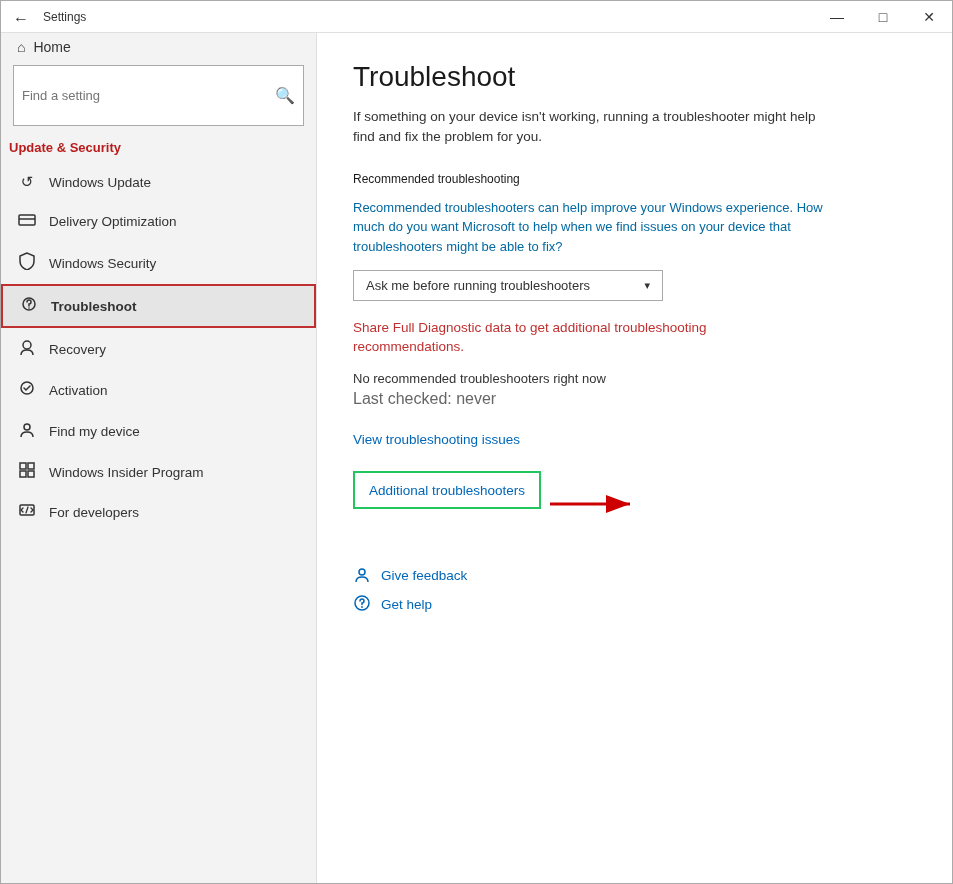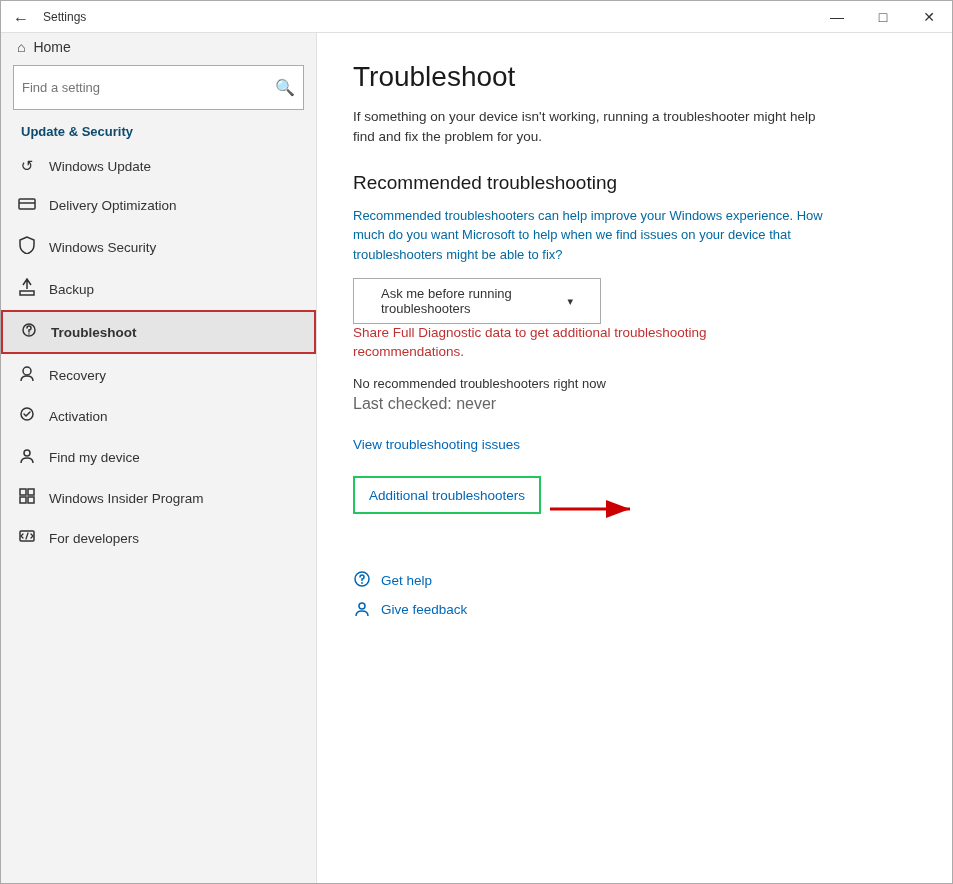--- a/index.html
+++ b/index.html
@@ -91,36 +91,36 @@
       text-align: left;
       font-size: 14px;
       color: #333;
     }
     .search-box {
       margin: 4px 12px 8px 12px;
       display: flex;
       align-items: center;
       border: 1px solid #aaa;
       background: #fff;
-      padding: 12px 8px;
+      padding: 20px 8px;
       gap: 6px;
     }
     .search-box input {
       border: none;
       outline: none;
       font-size: 13px;
       flex: 1;
       background: transparent;
       color: #555;
     }
     .section-title {
       font-size: 13px;
       font-weight: 700;
-      color: #0c4a6e;
-      padding: 6px 16px 8px 20px;
+      color: #b91c1c;
+      padding: 6px 16px 8px 8px;
     }
     .nav-item {
       display: flex;
       align-items: center;
       gap: 12px;
       padding: 10px 16px;
       cursor: pointer;
       font-size: 13.5px;
       color: #333;
       position: relative;
@@ -148,43 +148,44 @@
       margin-bottom: 14px;
     }
     .page-desc {
       font-size: 13.5px;
       color: #333;
       line-height: 1.5;
       margin-bottom: 24px;
       max-width: 480px;
     }
     .section-heading {
-      font-size: 19px;
+      font-size: 12px;
       font-weight: 400;
       color: #1a1a1a;
       margin-bottom: 12px;
     }
     .section-desc {
       font-size: 13px;
       color: #0369a1;
       line-height: 1.5;
       margin-bottom: 14px;
       max-width: 480px;
     }
     .dropdown-select {
       display: flex;
       align-items: center;
       justify-content: space-between;
       border: 1px solid #aaa;
-      padding: 7px 27px;
+      padding: 7px 12px;
       background: #fff;
       cursor: pointer;
       font-size: 13px;
       color: #333;
-      width: 248px;
+      width: 310px;
+      margin-bottom: 18px;
     }
     .dropdown-arrow { font-size: 11px; }
     .link-red {
       color: #c03030;
       font-size: 13.5px;
       cursor: pointer;
       text-decoration: none;
       display: block;
       margin-bottom: 14px;
       line-height: 1.4;
@@ -281,29 +282,20 @@
         </span>
         <span>Delivery Optimization</span>
       </div>
       <div class="nav-item">
         <span class="icon">
           <svg width="16" height="18" viewBox="0 0 16 18">
               <path d="M8 1L1 4v5c0 4.5 3 7.5 7 9 4-1.5 7-4.5 7-9V4L8 1z" stroke="#333" stroke-width="1.5" fill="none"></path>
             </svg>
         </span>
         <span>Windows Security</span>
-      </div>
-      <div class="nav-item">
-        <span class="icon">
-          <svg width="16" height="18" viewBox="0 0 16 18">
-              <path d="M8 1v10M4 7l4-6 4 6" stroke="#333" stroke-width="1.5" fill="none"></path>
-              <path d="M1 13h14v4H1z" stroke="#333" stroke-width="1.5" fill="none"></path>
-            </svg>
-        </span>
-        <span>Backup</span>
       </div>
 
       <div style="position:relative;">
         <div class="nav-item active" style="border: 2px solid #c03030; background:#e5e5e5;">
           <span class="icon">
             <svg width="16" height="16" viewBox="0 0 16 16">
                 <circle cx="8" cy="8" r="6" stroke="#333" stroke-width="1.5" fill="none"></circle>
                 <path d="M6 6a2 2 0 1 1 2 2v2" stroke="#333" stroke-width="1.5" stroke-linecap="round" fill="none"></path>
                 <circle cx="8" cy="12" r="0.8" fill="#333"></circle>
               </svg>
@@ -400,32 +392,32 @@
             <line x1="85" y1="12" x2="5" y2="12" stroke="#cc0000" stroke-width="3" marker-start="url(#ah2)"></line>
           </svg>
         </div>
       </div>
 
       
       <div class="help-section">
         <div class="help-item">
           <span>
             <svg width="18" height="18" viewBox="0 0 18 18">
+                <circle cx="9" cy="7" r="3" stroke="#0067b8" stroke-width="1.5" fill="none"></circle>
+                <path d="M3 17c0-3.3 2.7-5 6-5s6 1.7 6 5" stroke="#0067b8" stroke-width="1.5" fill="none"></path>
+              </svg>
+          </span>
+          <span>Give feedback</span>
+        </div>
+        <div class="help-item">
+          <span>
+            <svg width="18" height="18" viewBox="0 0 18 18">
                 <circle cx="9" cy="9" r="7" stroke="#0067b8" stroke-width="1.5" fill="none"></circle>
                 <path d="M7 7a2 2 0 1 1 2 2v1.5" stroke="#0067b8" stroke-width="1.5" stroke-linecap="round" fill="none"></path>
                 <circle cx="9" cy="13" r="0.9" fill="#0067b8"></circle>
               </svg>
           </span>
           <span>Get help</span>
         </div>
-        <div class="help-item">
-          <span>
-            <svg width="18" height="18" viewBox="0 0 18 18">
-                <circle cx="9" cy="7" r="3" stroke="#0067b8" stroke-width="1.5" fill="none"></circle>
-                <path d="M3 17c0-3.3 2.7-5 6-5s6 1.7 6 5" stroke="#0067b8" stroke-width="1.5" fill="none"></path>
-              </svg>
-          </span>
-          <span>Give feedback</span>
-        </div>
       </div>
     </div>
   </div>
 </div>
 
 </body></html>

